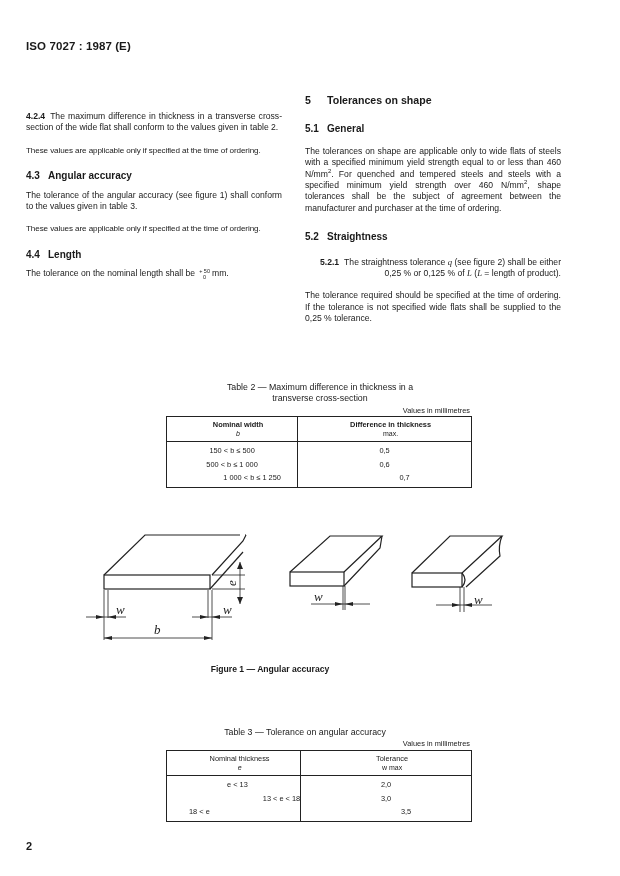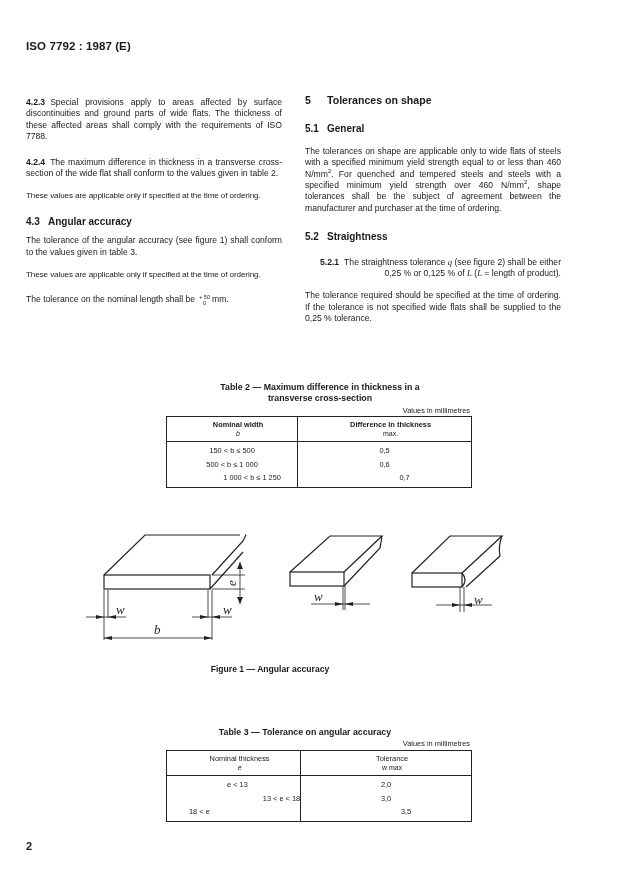--- a/index.html
+++ b/index.html
@@ -15,47 +15,47 @@
   .num { font-weight: bold; margin-right: 5px; }
   .h2 { font-weight: bold; font-size: 10px; margin: 0 0 8px 0; }
   .h2 .hn { display: inline-block; width: 22px; }
   .h1 { font-weight: bold; font-size: 10.6px; margin: 0 0 17px 0; }
   .h1 .hn { display: inline-block; width: 22px; }
   .sup-frac { display: inline-block; vertical-align: middle; font-size: 5.5px; line-height: 6px; text-align: center; margin: 0 2px 0 4px; }
   .sup-frac span { display: block; }
   sup { font-size: 6px; line-height: 0; }
   i { font-family: "Liberation Serif", serif; }
 
-  .tbl-caption { position: absolute; font-weight: bold; font-size: 8.8px; text-align: center; line-height: 11px; }
+  .tbl-caption { position: absolute; font-weight: normal; font-size: 8.8px; text-align: center; line-height: 11px; }
   .tbl-units { position: absolute; font-size: 7.4px; text-align: right; }
   table.std { position: absolute; border-collapse: collapse; font-size: 7.4px; }
   table.std td, table.std th { border-left: 1.2px solid #222; border-right: 1.2px solid #222; padding: 0; text-align: center; }
   table.std { border: 1.2px solid #222; }
   table.std thead th { font-weight: bold; border-bottom: 1.2px solid #222; padding: 3px 0 3px 12px; line-height: 9px; }
   table.std thead th .sub { display: block; font-weight: normal; font-size: 7px; }
   table.std tbody td { height: 13.5px; }
   table.std tbody tr:first-child td { padding-top: 2px; }
   table.std tbody tr:last-child td { padding-bottom: 2px; padding-left: 40px; }
 
   .fig-caption { position: absolute; left: 0; width: 540px; text-align: center; top: 664px; font-weight: bold; font-size: 8.6px; }
   .page-num { position: absolute; left: 26px; top: 840px; font-weight: bold; font-size: 11px; }
   svg.fig { position: absolute; left: 0; top: 0; }
 </style>
 </head>
 <body>
 
-<div class="abs header">ISO 7792 : 1987 (E)</div>
+<div class="abs header">ISO 7027 : 1987 (E)</div>
 
 <div class="col col-left">
-  <p class="para"><span class="num">4.2.3</span><span>Special provisions apply to areas affected by surface discontinuities and ground parts of wide flats. The thickness of these affected areas shall comply with the requirements of ISO 7788.</span></p>
   <p class="para" style="margin-top:14px"><span class="num">4.2.4</span><span>The maximum difference in thickness in a transverse cross-section of the wide flat shall conform to the values given in table 2.</span></p>
   <p class="para narrow" style="margin-bottom:14px">These values are applicable only if specified at the time of ordering.</p>
   <div class="h2"><span class="hn">4.3</span><span>Angular accuracy</span></div>
   <p class="para">The tolerance of the angular accuracy (see figure 1) shall conform to the values given in table 3.</p>
   <p class="para narrow" style="margin-bottom:14px">These values are applicable only if specified at the time of ordering.</p>
+  <div class="h2"><span class="hn">4.4</span><span>Length</span></div>
   <p class="para" style="text-align:left"><span>The tolerance on the nominal length shall be</span><span class="sup-frac"><span>+ 50</span><span>0</span></span><span>mm.</span></p>
 </div>
 
 <div class="col col-right">
   <div class="h1"><span class="hn">5</span><span>Tolerances on shape</span></div>
   <div class="h2" style="margin-bottom:11px"><span class="hn">5.1</span><span>General</span></div>
   <p class="para" style="margin-bottom:17px"><span>The tolerances on shape are applicable only to wide flats of steels with a specified minimum yield strength equal to or less than 460 N/mm</span><sup>2</sup><span>. For quenched and tempered steels and steels with a specified minimum yield strength over 460 N/mm</span><sup>2</sup><span>, shape tolerances shall be the subject of agreement between the manufacturer and purchaser at the time of ordering.</span></p>
   <div class="h2" style="margin-bottom:14px"><span class="hn">5.2</span><span>Straightness</span></div>
   <p class="para" style="text-align:right"><span class="num">5.2.1</span><span>The straightness tolerance</span> <i>q</i> <span>(see figure 2) shall be either 0,25 % or 0,125 % of</span> <i>L</i> <span>(</span><i>L</i> <span>= length of product).</span></p>
   <p class="para">The tolerance required should be specified at the time of ordering. If the tolerance is not specified wide flats shall be supplied to the 0,25 % tolerance.</p>

